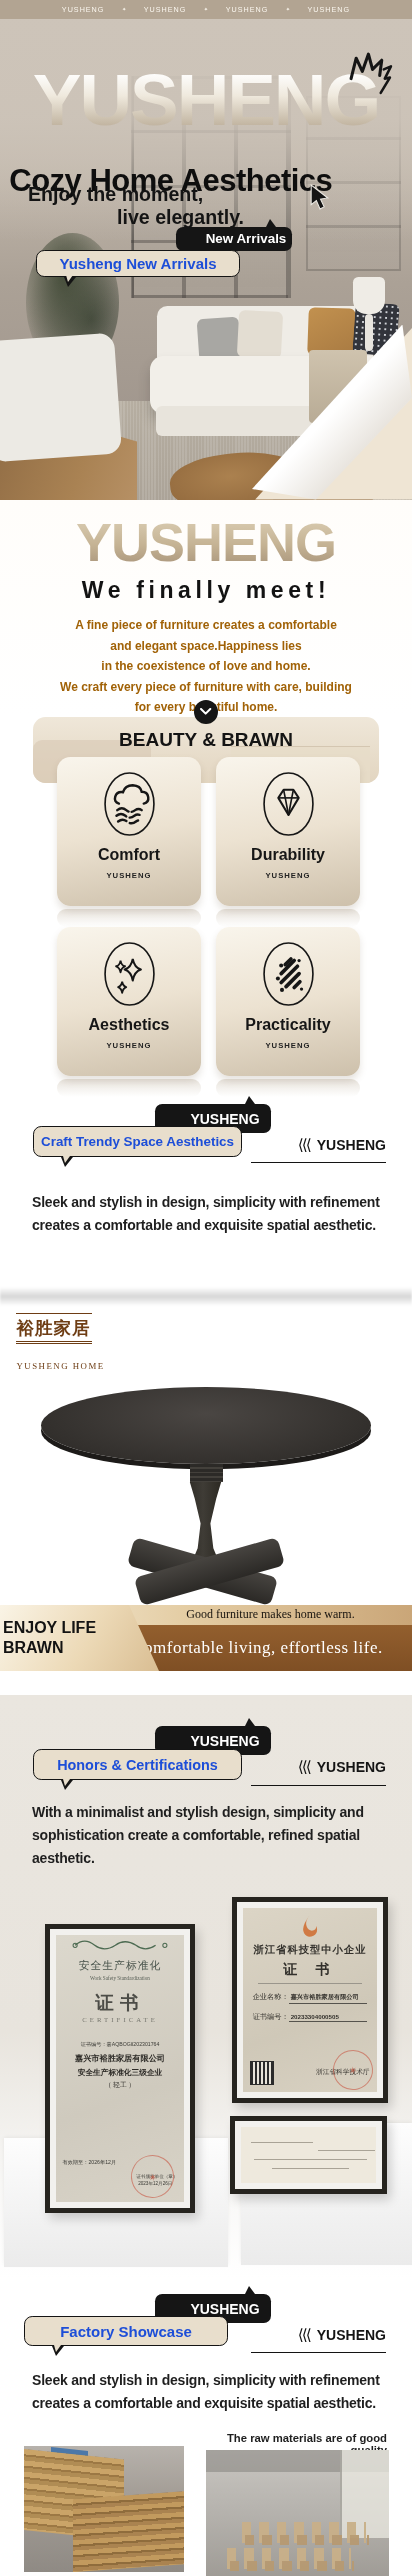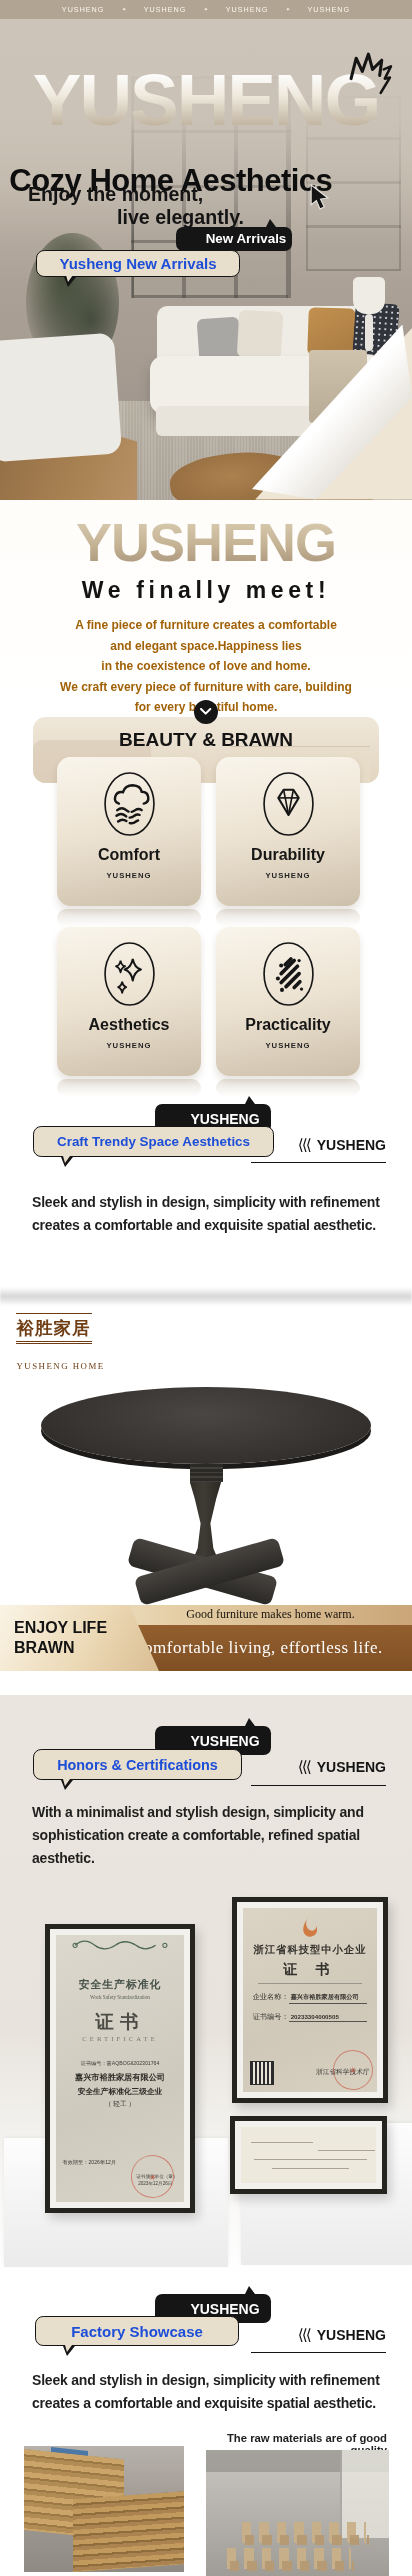--- a/index.html
+++ b/index.html
@@ -133,32 +133,32 @@
   .ban-big{left:0;top:1605px;width:412px;height:66px;}
   .ban-top{position:absolute;left:0;top:0;right:0;background:linear-gradient(90deg,#f6eedd 0%,#e4cda4 45%,#caa678 100%);
           display:flex;align-items:center;justify-content:center;font-family:"Liberation Serif",serif;color:#17130e;}
   .ban-bot{position:absolute;left:0;right:0;background:linear-gradient(180deg,#935f2e,#7f4f24);
           display:flex;align-items:center;justify-content:center;font-family:"Liberation Serif",serif;color:#fff;}
   .ban-left{position:absolute;left:0;top:0;display:flex;flex-direction:column;justify-content:center;z-index:2;
           background:linear-gradient(120deg,#faf4e6 0%,#ecd9b6 55%,#d9bd92 100%);font-weight:700;color:#131313;}
   .ban-big .ban-top{height:19.6px;font-size:12px;padding-left:129px;}
   .ban-big .ban-bot{top:19.6px;height:46px;font-size:17px;letter-spacing:0.5px;padding-left:103px;}
   .ban-big .ban-left{width:160px;height:66px;clip-path:polygon(0 0,129px 0,159px 66px,0 66px);
-          padding-left:14px;font-size:16px;line-height:19.6px;}
+          padding-left:3px;font-size:16px;line-height:19.6px;}
 
   
   .hon{left:0;top:1695px;width:412px;height:582px;
           background:linear-gradient(180deg,#eae6df 0%,#e8e4dd 58%,#f6f5f3 80%,#fff 100%);}
   .ped{position:absolute;background:linear-gradient(180deg,#fdfdfd,#ebebeb);box-shadow:0 -1.5px 4.1px rgba(0,0,0,.06);}
   .frame{position:absolute;background:#26241f;padding:4.6px;box-shadow:4.1px 6.2px 10.3px rgba(0,0,0,.18);}
   .mat{background:#f2f1ee;padding:6.7px;width:100%;height:100%;}
   .paper{width:100%;height:100%;position:relative;display:flex;flex-direction:column;align-items:center;overflow:hidden;}
   .paper-l{background:linear-gradient(160deg,#dcd8cd,#cfcabe 60%,#d8d3c7);}
   .paper-r{background:linear-gradient(160deg,#dcd5c6,#cfc8b8 60%,#d8d1c2);}
-  .cl-t1{margin-top:27px;font-size:10.8px;font-weight:700;color:#47524a;letter-spacing:1px;}
+  .cl-t1{margin-top:8px;font-size:10.8px;font-weight:400;color:#47524a;letter-spacing:1px;}
   .cl-t2{margin-top:2.1px;font-size:5.2px;color:#5a6158;font-family:"Liberation Serif",serif;}
   .cl-c1{margin-top:9.3px;font-size:18.5px;font-weight:700;color:#4c4c47;letter-spacing:6.2px;}
   .cl-c2{margin-top:1px;font-size:6.7px;letter-spacing:3.1px;color:#77776f;font-family:"Liberation Serif",serif;}
   .cl-no{margin-top:17.5px;font-size:5.2px;color:#3a3a35;}
   .cl-co{margin-top:5.2px;font-size:8.2px;font-weight:700;color:#2d2b27;}
   .cl-gr{margin-top:4.1px;font-size:7.7px;font-weight:700;color:#2d2b27;}
   .cl-cat{margin-top:3.1px;font-size:6.7px;color:#2d2b27;}
   .cl-valid{position:absolute;left:6.2px;bottom:36px;font-size:5.2px;color:#3a3a35;}
   .cl-issuer{position:absolute;right:6.2px;bottom:23px;font-size:4.6px;color:#3a3a35;}
   .cl-date{position:absolute;right:11.3px;bottom:15.5px;font-size:4.6px;color:#3a3a35;}
@@ -330,21 +330,21 @@
     </svg>
     <div class="bt">Practicality</div>
     <div class="bb2">YUSHENG</div>
   </div>
   <div class="abs refl" style="left:57px;top:1079px;"></div>
   <div class="abs refl" style="left:216px;top:1079px;"></div>
 
   <div class="tag-black" style="left:155px;top:1104px;width:116px;height:29px;font-size:14px;">
     <span>YUSHENG</span>
   </div>
-  <div class="tag-beige" style="left:33px;top:1126px;width:241px;height:31px;font-size:13.4px;">
+  <div class="tag-beige" style="left:33px;top:1126px;width:209px;height:31px;font-size:13.4px;">
     <span>Craft Trendy Space Aesthetics</span>
   </div>
   <div class="side-brand" style="top:1136px;">
     <span class="chev">⟨⟨⟨</span>
     <span>YUSHENG</span>
   </div>
   <div class="side-line" style="top:1162px;"></div>
   <div class="para" style="top:1191px;width:357px;">Sleek and stylish in design, simplicity with refinement creates a comfortable and exquisite spatial aesthetic.</div>
 
   <div class="abs feat-shadow"></div>
@@ -437,21 +437,21 @@
       <div class="qr"></div>
       <div class="cr-issuer">浙江省科学技术厅</div>
       <div class="stamp" style="right:4.1px;bottom:2.1px;width:40px;height:40px;">✶</div>
     </div>
       </div>
   </div>
 
   <div class="tag-black" style="left:155px;top:2294px;width:116px;height:29px;font-size:14px;">
     <span>YUSHENG</span>
   </div>
-  <div class="tag-beige" style="left:35px;top:2316px;width:204px;height:30px;font-size:15px;">
+  <div class="tag-beige" style="left:24px;top:2316px;width:204px;height:30px;font-size:15px;">
     <span>Factory Showcase</span>
   </div>
   <div class="side-brand" style="top:2326px;">
     <span class="chev">⟨⟨⟨</span>
     <span>YUSHENG</span>
   </div>
   <div class="side-line" style="top:2352px;"></div>
   <div class="para" style="top:2369px;width:357px;">Sleek and stylish in design, simplicity with refinement creates a comfortable and exquisite spatial aesthetic.</div>
 
   <div class="caption" style="left:209px;top:2432px;width:178px;text-align:right;">The raw materials are of good quality</div>

